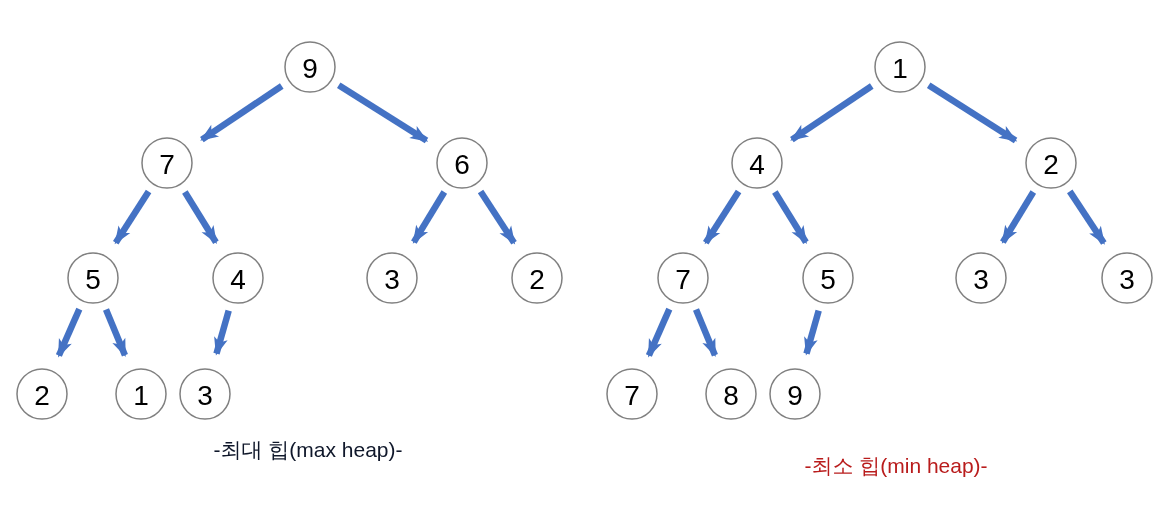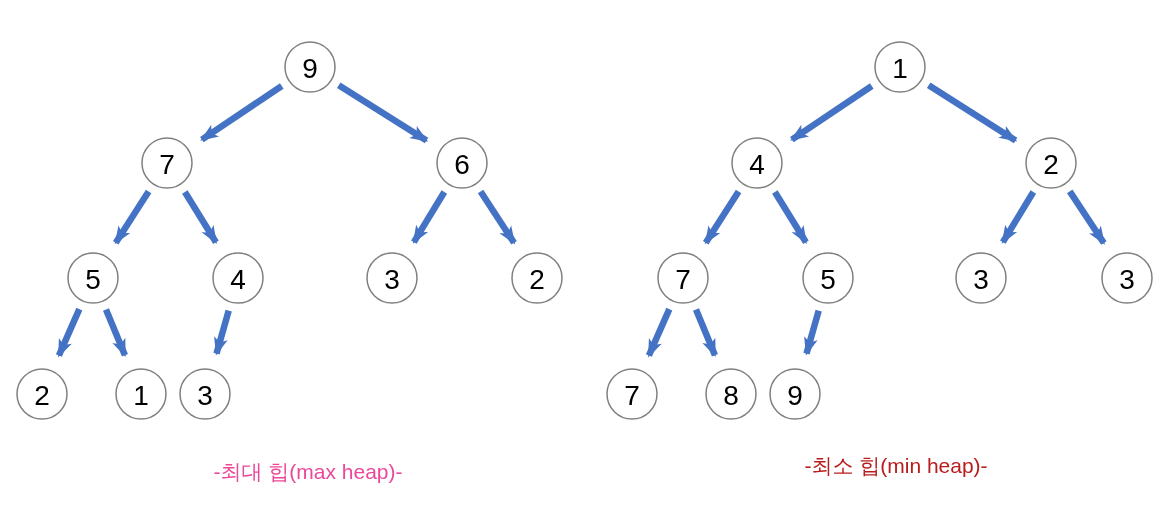--- a/index.html
+++ b/index.html
@@ -103,16 +103,16 @@
           <circle cx="632" cy="394" r="25" fill="#ffffff" stroke="#808080" stroke-width="1.5"></circle>
           <text x="632" y="395" text-anchor="middle" dominant-baseline="central" fill="#000000" class="node-value-text">7</text>
           <circle cx="731" cy="394" r="25" fill="#ffffff" stroke="#808080" stroke-width="1.5"></circle>
           <text x="731" y="395" text-anchor="middle" dominant-baseline="central" fill="#000000" class="node-value-text">8</text>
           <circle cx="795" cy="394" r="25" fill="#ffffff" stroke="#808080" stroke-width="1.5"></circle>
           <text x="795" y="395" text-anchor="middle" dominant-baseline="central" fill="#000000" class="node-value-text">9</text>
         </g>
       </g>
   </svg>
 
-  <div class="tree-caption" id="caption-0" style="left: 308px; top: 472px; color: #ec4899;">-최대 힙(max heap)-</div>
+  <div class="tree-caption" id="caption-0" style="left: 308px; top: 450px; color: #0f172a;">-최대 힙(max heap)-</div>
 
   <div class="tree-caption" id="caption-1" style="left: 896px; top: 466px; color: #b91c1c;">-최소 힙(min heap)-</div>
 </div>
 
 </body></html>

